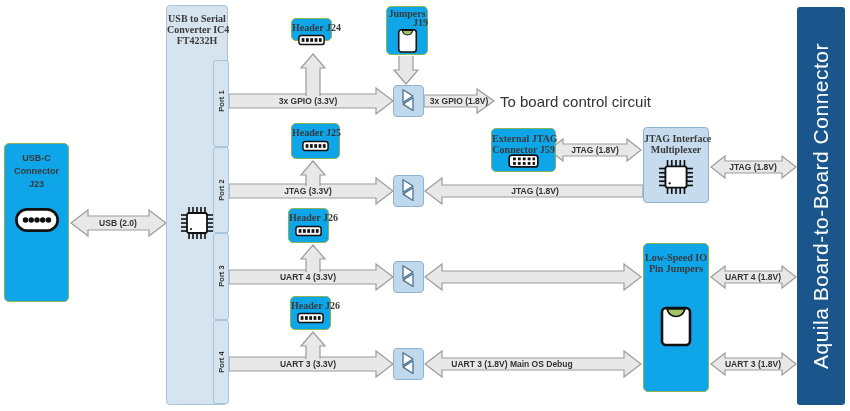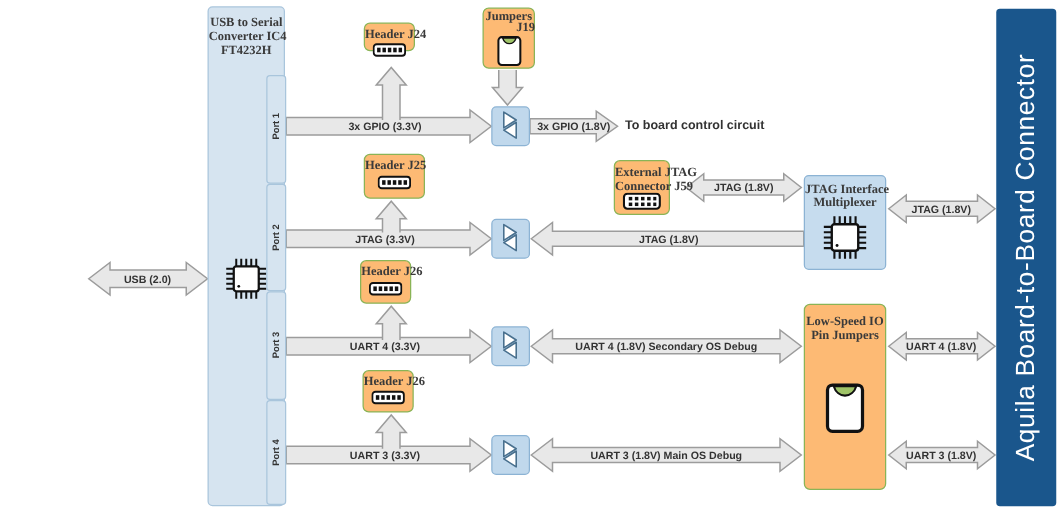--- a/index.html
+++ b/index.html
@@ -1,30 +1,30 @@
 <!DOCTYPE html>
 <html><head>
 <meta charset="utf-8">
 <style>
   html,body{margin:0;padding:0;background:#fff;}
   #canvas{position:relative;width:850px;height:411px;background:#fff;overflow:hidden;
           font-family:"Liberation Sans",sans-serif;color:#333;}
   .abs{position:absolute;}
   svg{display:block;}
   
-  .box-green{position:absolute;background:#fdba74;border:1.6px solid #8ab456;border-radius:5px;box-sizing:border-box;}
+  .box-green{position:absolute;background:#0ea5e9;border:1.6px solid #8ab456;border-radius:5px;box-sizing:border-box;}
   .box-blue{position:absolute;background:#d6e4f0;border:1.5px solid #a9c5dc;border-radius:4px;box-sizing:border-box;}
   .portbox{position:absolute;background:#d6e4f0;border:1.3px solid #a9c5dc;border-radius:3px;box-sizing:border-box;}
   .shifter{position:absolute;background:#c0d8ec;border:1.6px solid #8cb3d4;border-radius:4px;box-sizing:border-box;}
   .aquila{position:absolute;background:#1a568c;border-radius:3px;}
   
   .t{font-size:9px;font-weight:bold;color:#3a3a3a;text-align:center;line-height:13px;white-space:nowrap;}
   .ts{font-size:10px;font-weight:bold;color:#3a3a3a;text-align:center;line-height:11px;white-space:nowrap;font-family:Liberation Serif, serif;}
   .lbl{position:absolute;transform:translate(-50%,-50%);font-size:8.5px;font-weight:bold;color:#333;white-space:nowrap;}
-  .lbl-left{position:absolute;transform:translate(0,-50%);font-size:10px;font-weight:bold;color:#333;white-space:nowrap;}
+  .lbl-left{position:absolute;transform:translate(0,-50%);font-size:15px;font-weight:normal;color:#333;white-space:nowrap;}
   .vlabel{position:absolute;transform:translate(-50%,-50%) rotate(-90deg);font-size:7.5px;font-weight:bold;color:#333;white-space:nowrap;}
   .aq-text{position:absolute;left:50%;top:50%;transform:translate(-50%,-50%) rotate(-90deg);
            font-size:21px;color:#fff;white-space:nowrap;letter-spacing:.5px;}
   .icon-wrap{position:absolute;display:flex;justify-content:center;}
 </style>
 </head>
 <body>
 
 <div id="canvas">
 
@@ -49,20 +49,35 @@
       <polygon points="425,277 442,264 442,271 624,271 624,264 641,277 624,290 624,283 442,283 442,290"></polygon>
       <polygon points="711,277 725,266 725,271 782,271 782,266 796,277 782,288 782,283 725,283 725,288"></polygon>
 
       <polygon points="229,357 376,357 376,351 393,364 376,377 376,371 229,371"></polygon>
       <path d="M306,359 V346 H301 L313,332 L325,346 H320 V359"></path>
       <polygon points="425,364 442,351 442,358 624,358 624,351 641,364 624,377 624,370 442,370 442,377"></polygon>
       <polygon points="711,364 725,353 725,358 782,358 782,353 796,364 782,375 782,370 725,370 725,375"></polygon>
     </g>
   </svg>
 
+  <div class="box-green" style="left:4px;top:143px;width:65px;height:159px;">
+    <div class="t" style="margin-top:8px;">USB-C</div>
+    <div class="t">Connector</div>
+    <div class="t">J23</div>
+    <div class="icon-wrap" style="left:0;right:0;top:63px;">
+      <svg width="46" height="26" viewBox="0 0 60 34">
+        <rect x="3" y="3" width="54" height="28" rx="14" fill="#fff" stroke="#111" stroke-width="3.5"></rect>
+        <circle cx="15" cy="17" r="3.6" fill="#111"></circle>
+          <circle cx="22.5" cy="17" r="3.6" fill="#111"></circle>
+        <circle cx="30" cy="17" r="3.6" fill="#111"></circle>
+          <circle cx="37.5" cy="17" r="3.6" fill="#111"></circle>
+        <circle cx="45" cy="17" r="3.6" fill="#111"></circle>
+      </svg>
+    </div>
+  </div>
   <div class="lbl" style="left:118px;top:223px;">USB (2.0)</div>
 
   <div class="box-blue" style="left:166px;top:5px;width:62px;height:400px;">
     <div class="ts" style="margin-top:7px;">USB to Serial</div>
     <div class="ts">Converter IC4</div>
     <div class="ts">FT4232H</div>
   </div>
   <div class="icon-wrap" style="left:180px;top:206px;width:34px;">
     <svg width="34" height="34" viewBox="0 0 34 34">
       <g stroke="#111" stroke-width="1.6">
@@ -191,21 +206,21 @@
   </div>
   <div class="shifter" style="left:393px;top:348px;width:31px;height:32px;">
     <svg width="28" height="29" viewBox="0 0 31 32">
         <g fill="#fff" stroke="#49708e" stroke-width="1.4" stroke-linejoin="round">
       <polygon points="10,4 21,11 10,18"></polygon>
           <polygon points="21,13 10,20 21,27"></polygon>
         </g>
       </svg>
   </div>
 
-  <div class="box-green" style="left:491px;top:128px;width:45px;height:44px;">
+  <div class="box-green" style="left:491px;top:128px;width:65px;height:44px;">
     <div class="ts" style="margin-top:4px;">External JTAG</div>
     <div class="ts">Connector J59</div>
     <div class="icon-wrap" style="left:0;right:0;top:25px;">
       <svg width="31" height="14" viewBox="0 0 44 20">
           <rect x="1.5" y="1.5" width="41" height="17" rx="4" fill="#fff" stroke="#111" stroke-width="2.4"></rect>
       <g fill="#111">
             <rect x="7" y="5" width="4" height="4"></rect>
             <rect x="14" y="5" width="4" height="4"></rect>
             <rect x="21" y="5" width="4" height="4"></rect>
             <rect x="28" y="5" width="4" height="4"></rect>
@@ -213,21 +228,21 @@
       <rect x="7" y="11.5" width="4" height="4"></rect>
             <rect x="14" y="11.5" width="4" height="4"></rect>
             <rect x="21" y="11.5" width="4" height="4"></rect>
             <rect x="28" y="11.5" width="4" height="4"></rect>
             <rect x="35" y="11.5" width="3.5" height="4"></rect>
           </g>
         </svg>
     </div>
   </div>
 
-  <div class="box-blue" style="left:643px;top:127px;width:66px;height:76px;background:#c6dcee;border-color:#8cb3d4;margin-top:13px;">
+  <div class="box-blue" style="left:643px;top:127px;width:66px;height:76px;background:#c6dcee;border-color:#8cb3d4;">
     <div class="ts" style="margin-top:5px;">JTAG Interface</div>
     <div class="ts">Multiplexer</div>
     <div class="icon-wrap" style="left:0;right:0;top:31px;">
       <svg width="36" height="36" viewBox="0 0 34 34">
         <g stroke="#111" stroke-width="1.6">
           <line x1="9" y1="1" x2="9" y2="7"></line>
             <line x1="13" y1="1" x2="13" y2="7"></line>
             <line x1="17" y1="1" x2="17" y2="7"></line>
             <line x1="21" y1="1" x2="21" y2="7"></line>
             <line x1="25" y1="1" x2="25" y2="7"></line>
@@ -269,19 +284,18 @@
   </div>
 
   <div class="lbl" style="left:308px;top:101px;">3x GPIO (3.3V)</div>
   <div class="lbl" style="left:459px;top:101px;text-align:center;">3x GPIO (1.8V)</div>
   <div class="lbl-left" style="left:500px;top:101px;">To board control circuit</div>
   <div class="lbl" style="left:308px;top:191px;">JTAG (3.3V)</div>
   <div class="lbl" style="left:535px;top:191px;">JTAG (1.8V)</div>
   <div class="lbl" style="left:595px;top:150px;">JTAG (1.8V)</div>
   <div class="lbl" style="left:753px;top:167px;">JTAG (1.8V)</div>
   <div class="lbl" style="left:308px;top:277px;">UART 4 (3.3V)</div>
-  <div class="lbl" style="left:533px;top:277px;">UART 4 (1.8V) Secondary OS Debug</div>
   <div class="lbl" style="left:753px;top:277px;">UART 4 (1.8V)</div>
   <div class="lbl" style="left:308px;top:364px;">UART 3 (3.3V)</div>
-  <div class="lbl" style="left:533px;top:364px;">UART 3 (1.8V) Main OS Debug</div>
+  <div class="lbl" style="left:512px;top:364px;">UART 3 (1.8V) Main OS Debug</div>
   <div class="lbl" style="left:753px;top:364px;">UART 3 (1.8V)</div>
 
 </div>
 
 </body></html>

